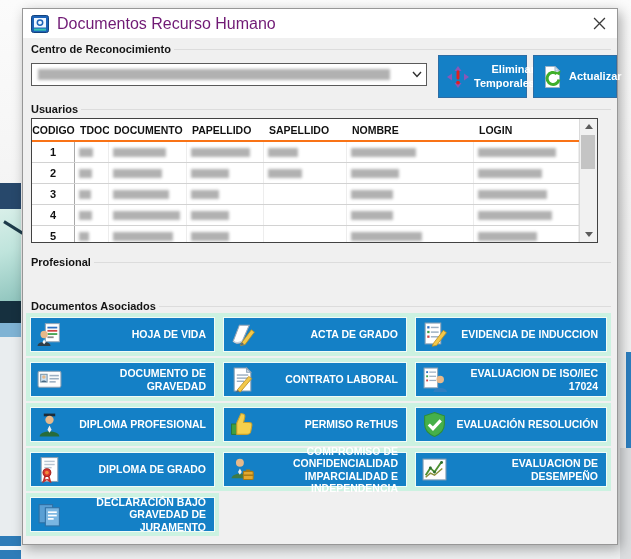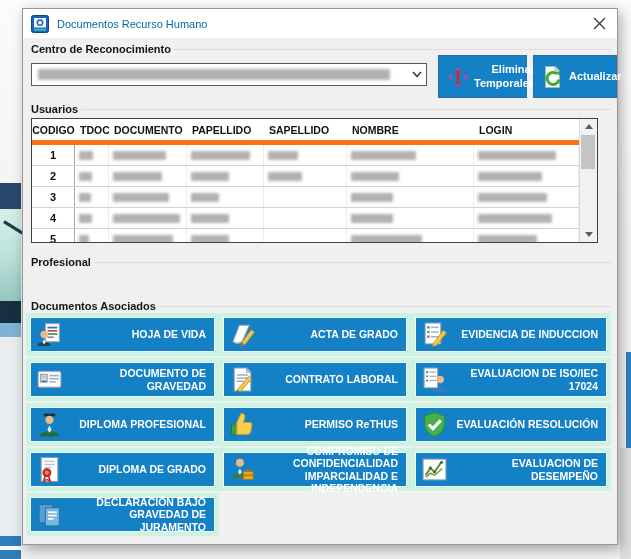--- a/index.html
+++ b/index.html
@@ -38,21 +38,21 @@
     border:1px solid #979797;
     box-shadow:3px 4px 12px rgba(0,0,0,.32);
     box-sizing:border-box;
   }
   #titlebar{
     height:30px;background:#ffffff;display:flex;align-items:center;
     padding:0 0 0 8px;box-sizing:border-box;border-bottom:1px solid #f0f0f0;
   }
   #titlebar .app-icon{width:18px;height:18px;margin-right:8px;flex:0 0 auto;}
   #titlebar .app-icon svg{width:18px;height:18px;display:block;}
-  #window-title{font-size:11px;color:#0369a1;}
+  #window-title{font-size:16px;color:#701a75;}
   #close-button{
     margin-left:auto;width:36px;height:29px;display:flex;align-items:center;
     justify-content:center;cursor:pointer;background:transparent;border:none;
   }
 
   
   .grp{
     position:absolute;left:8px;width:580px;display:flex;align-items:center;gap:3px;
     font-size:11px;font-weight:700;color:#141414;
   }
@@ -90,21 +90,21 @@
 
   
   #users-table{
     position:absolute;left:8px;top:109px;width:567px;height:125px;background:#fff;
     border:1px solid #424242;box-sizing:border-box;display:flex;
   }
   #table-cols{flex:1;overflow:hidden;display:flex;flex-direction:column;}
   .t-grid{display:grid;grid-template-columns:43px 34px 78px 77px 83px 127px 1fr;}
   #table-header{
     height:21px;align-items:center;font-size:10.5px;font-weight:700;color:#111;
-    border-bottom:5px solid #f97316;flex:0 0 auto;
+    border-bottom:2px solid #f97316;flex:0 0 auto;
   }
   #table-header .th{padding-left:5px;cursor:pointer;overflow:hidden;white-space:nowrap;}
   #table-header .th:first-child{text-align:center;padding-left:0;}
   #table-body{flex:1;overflow:hidden;}
   .tr{height:20px;align-items:center;border-bottom:1px solid #d2d2d2;cursor:pointer;}
   .td{height:100%;display:flex;align-items:center;padding-left:4px;
       border-right:1px solid #ededed;box-sizing:border-box;overflow:hidden;}
   .td.codigo{justify-content:center;padding-left:0;font-size:11px;font-weight:600;
       color:#111;border-right:1px solid #a9a9a9;}
   .td .redact{height:9px;}

